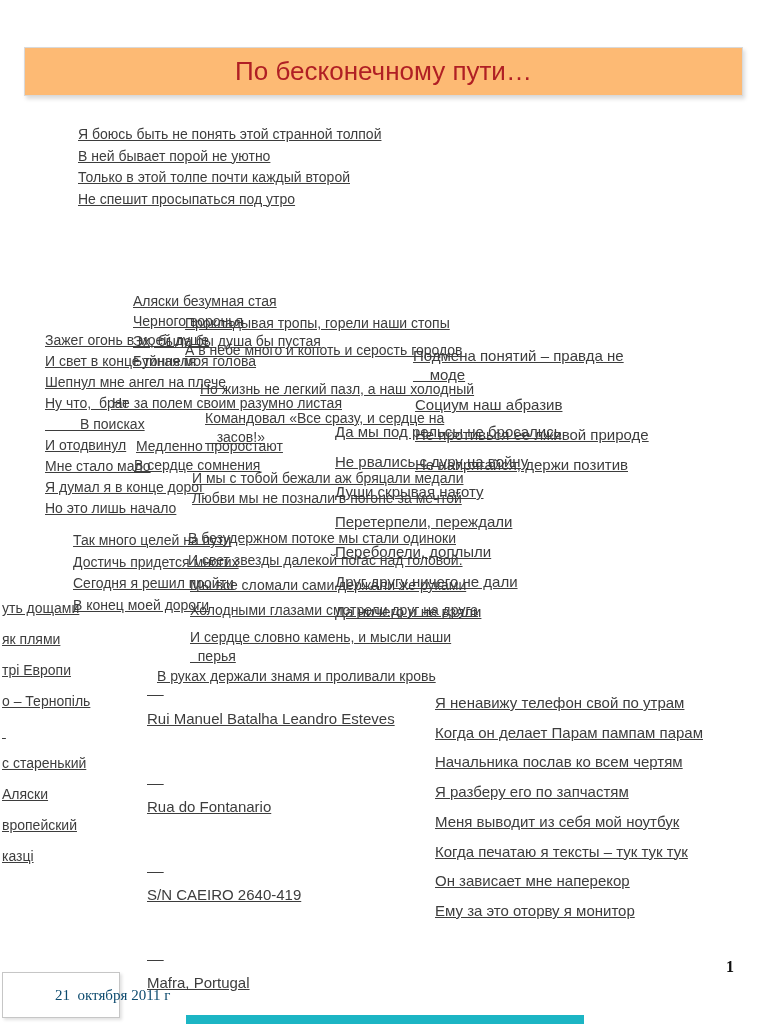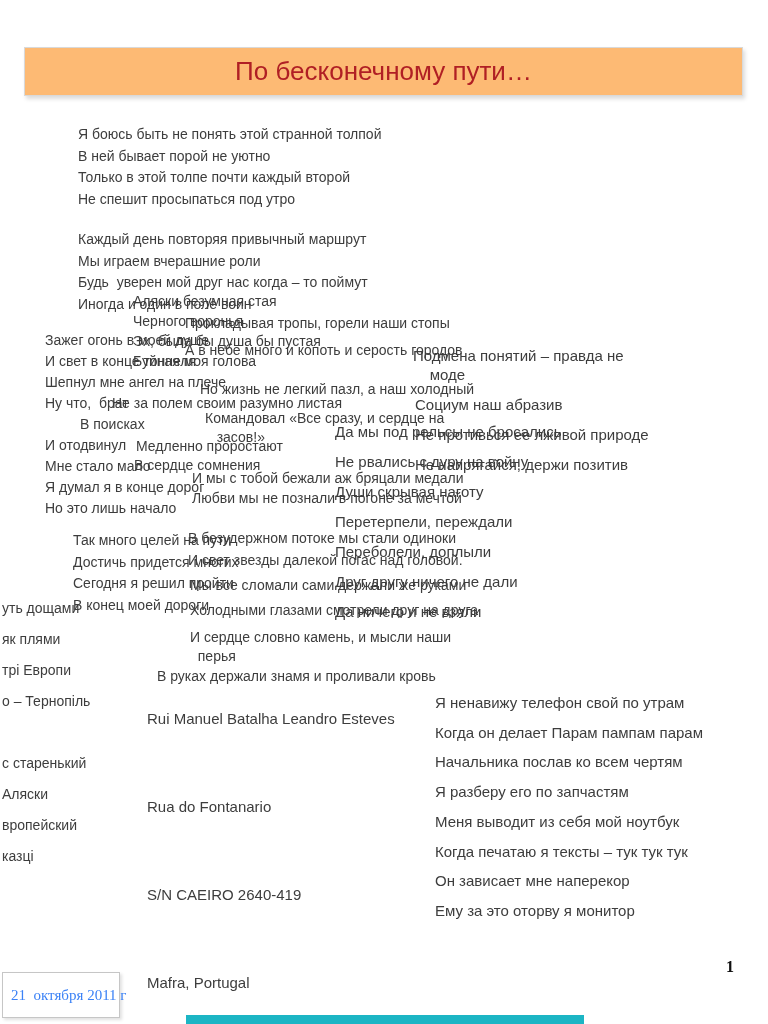--- a/index.html
+++ b/index.html
@@ -1,18 +1,18 @@
 <!DOCTYPE html>
 <html><head>
 <meta charset="utf-8">
 <style>
   html,body{margin:0;padding:0;background:#ffffff;}
   .slide{position:relative;width:768px;height:1024px;background:#ffffff;overflow:hidden;
          font-family:"Liberation Sans",sans-serif;color:#3d3d3d;}
-  .tb{position:absolute;white-space:pre;color:#3d3d3d;font-size:14px;line-height:21px;}
+  .tb{position:absolute;white-space:pre;color:#3d3d3d;font-size:14px;line-height:21px;text-decoration:underline;}
   .tb div{white-space:pre;}
   
   .title-box{position:absolute;left:24px;top:47px;width:717px;height:47px;background:#fdba74;
              border:1px solid #d9d9d9;box-shadow:2px 3px 4px rgba(0,0,0,0.14);
              display:flex;align-items:center;justify-content:center;}
   .title-text{color:#b01f24;font-size:26px;font-weight:400;}
   
   .b-stanza1{left:78px;top:124px;line-height:21.5px;}
   .b-stanza2{left:78px;top:229px;line-height:21.5px;}
   .b-flock{left:133px;top:291px;line-height:20px;}
@@ -33,36 +33,35 @@
   .b-right1b{left:415px;top:390px;font-size:15px;line-height:30px;}
   .b-right2{left:335px;top:417px;font-size:15px;line-height:30px;}
   .b-phonepoem{left:435px;top:688px;font-size:15px;line-height:29.7px;}
   .b-farleft{left:2px;top:593px;line-height:31px;}
   
   .b-contact{left:147px;top:645px;font-size:15px;line-height:29.4px;}
   
   .date-box{position:absolute;left:2px;top:972px;width:116px;height:44px;background:#ffffff;
             border:1px solid #c6c6c6;box-shadow:2px 2px 3px rgba(0,0,0,0.12);
             display:flex;align-items:center;}
-  .date-text{font-family:"Liberation Serif",serif;font-size:15px;color:#3b82f6;padding-left:8px;white-space:pre;}
+  .date-text{font-family:"Liberation Serif",serif;font-size:15px;color:#0c4a6e;padding-left:8px;white-space:pre;margin-left:44px;}
   .page-num{position:absolute;left:726px;top:958px;font-family:"Liberation Serif",serif;
             font-size:16px;font-weight:bold;color:#111;}
   .accent-bar{position:absolute;left:186px;top:1015px;width:398px;height:9px;background:#1cb5c4;}
 </style>
 </head>
 <body>
 
 <div class="slide">
 
   <div class="title-box">
     <span class="title-text">По бесконечному пути…</span>
   </div>
 
   <div class="tb b-stanza1"><div>Я боюсь быть не понять этой странной толпой</div><div>В ней бывает порой не уютно</div><div>Только в этой толпе почти каждый второй</div><div>Не спешит просыпаться под утро</div></div>
-  <div class="tb b-stanza2"><div>Каждый день повторяя привычный маршрут</div><div>Мы играем вчерашние роли</div><div>Будь  уверен мой друг нас когда – то поймут</div><div>Иногда и один в поле воин</div></div>
   <div class="tb b-flock"><div>Аляски безумная стая</div><div>Черного воронья</div><div>Эх, была бы душа бы пустая</div><div>Буйная моя голова</div></div>
   <div class="tb b-tropes"><div>Прокладывая тропы, горели наши стопы</div><div>А в небе много и копоть и серость городов</div></div>
   <div class="tb b-puzzle1"><div>Но жизнь не легкий пазл, а наш холодный</div></div>
   <div class="tb b-puzzle2"><div>Не за полем своим разумно листая</div></div>
   <div class="tb b-komandoval"><div>Командовал «Все сразу, и сердце на</div><div>   засов!»</div></div>
   <div class="tb b-medlenno"><div>Медленно проростают</div></div>
   <div class="tb b-serdtse"><div>В сердце сомнения</div></div>
   <div class="tb b-leftcol"><div>Зажег огонь в моей душе</div><div>И свет в конце тоннеля</div><div>Шепнул мне ангел на плече</div><div>Ну что,  брат</div><div>         В поисках</div><div>И отодвинул</div><div>Мне стало мало</div><div>Я думал я в конце дорог</div><div>Но это лишь начало</div></div>
   <div class="tb b-goals"><div>Так много целей на пути</div><div>Достичь придется многих</div><div>Сегодня я решил пройти</div><div>В конец моей дороги</div></div>
   <div class="tb b-bezhali"><div>И мы с тобой бежали аж бряцали медали</div><div>Любви мы не познали в погоне за мечтой</div></div>

